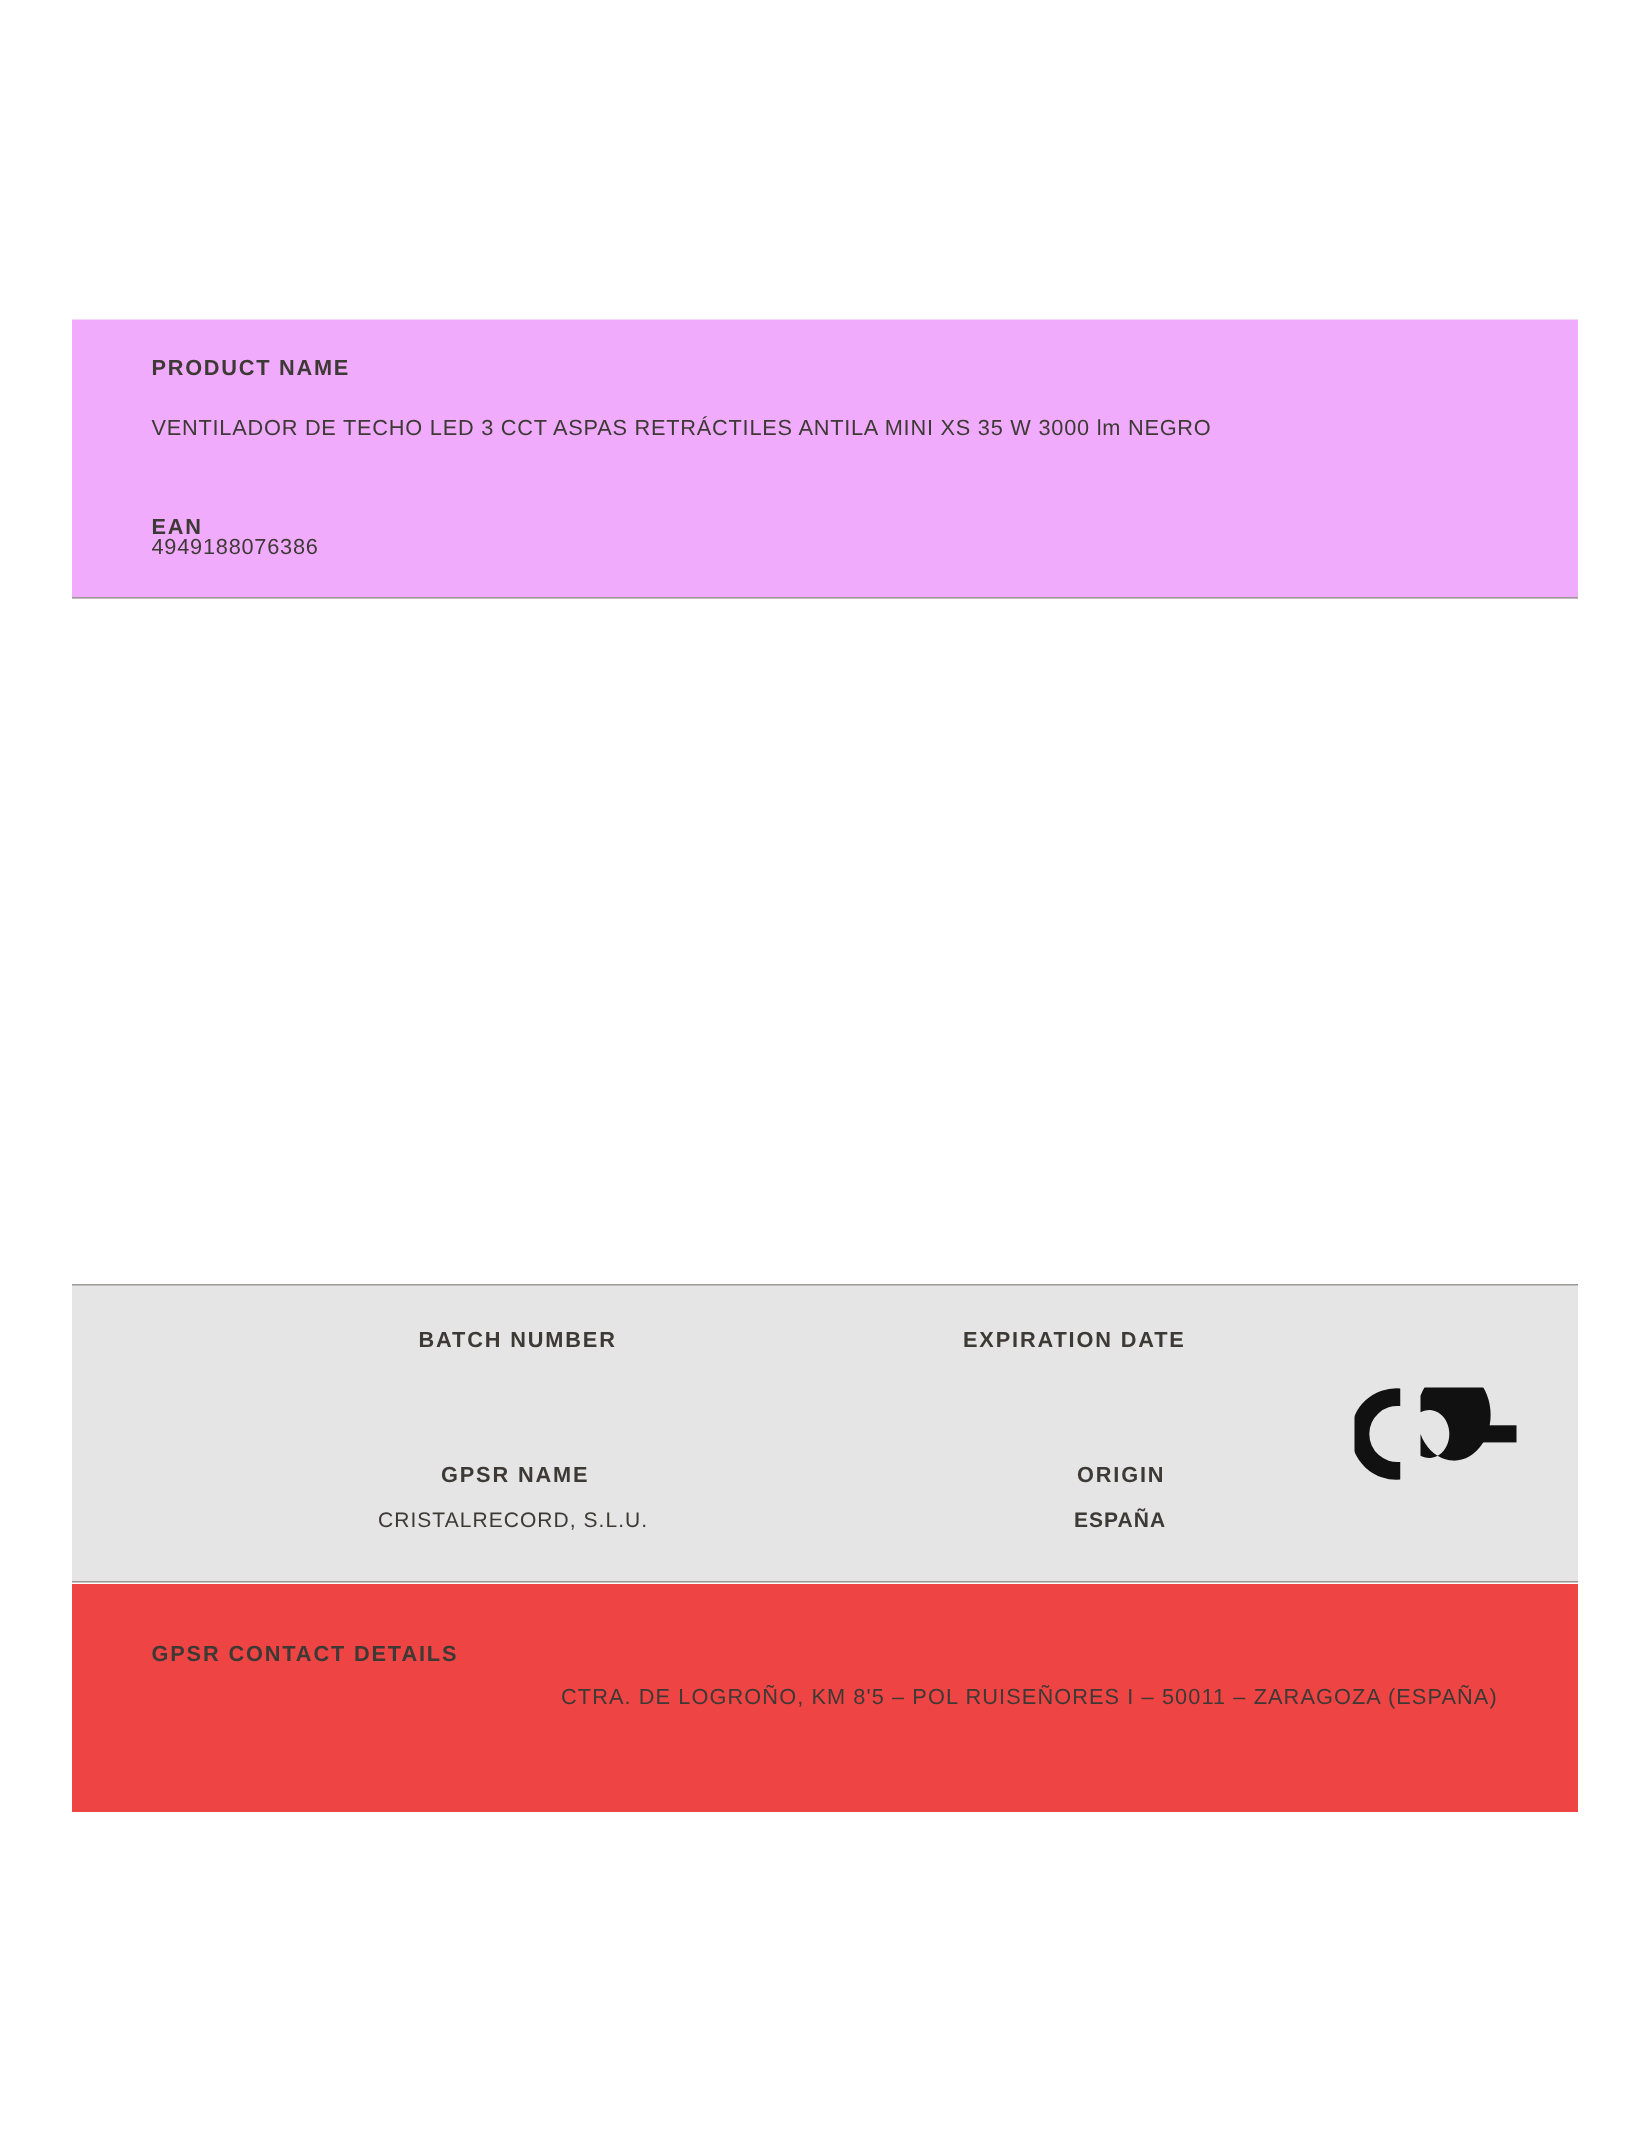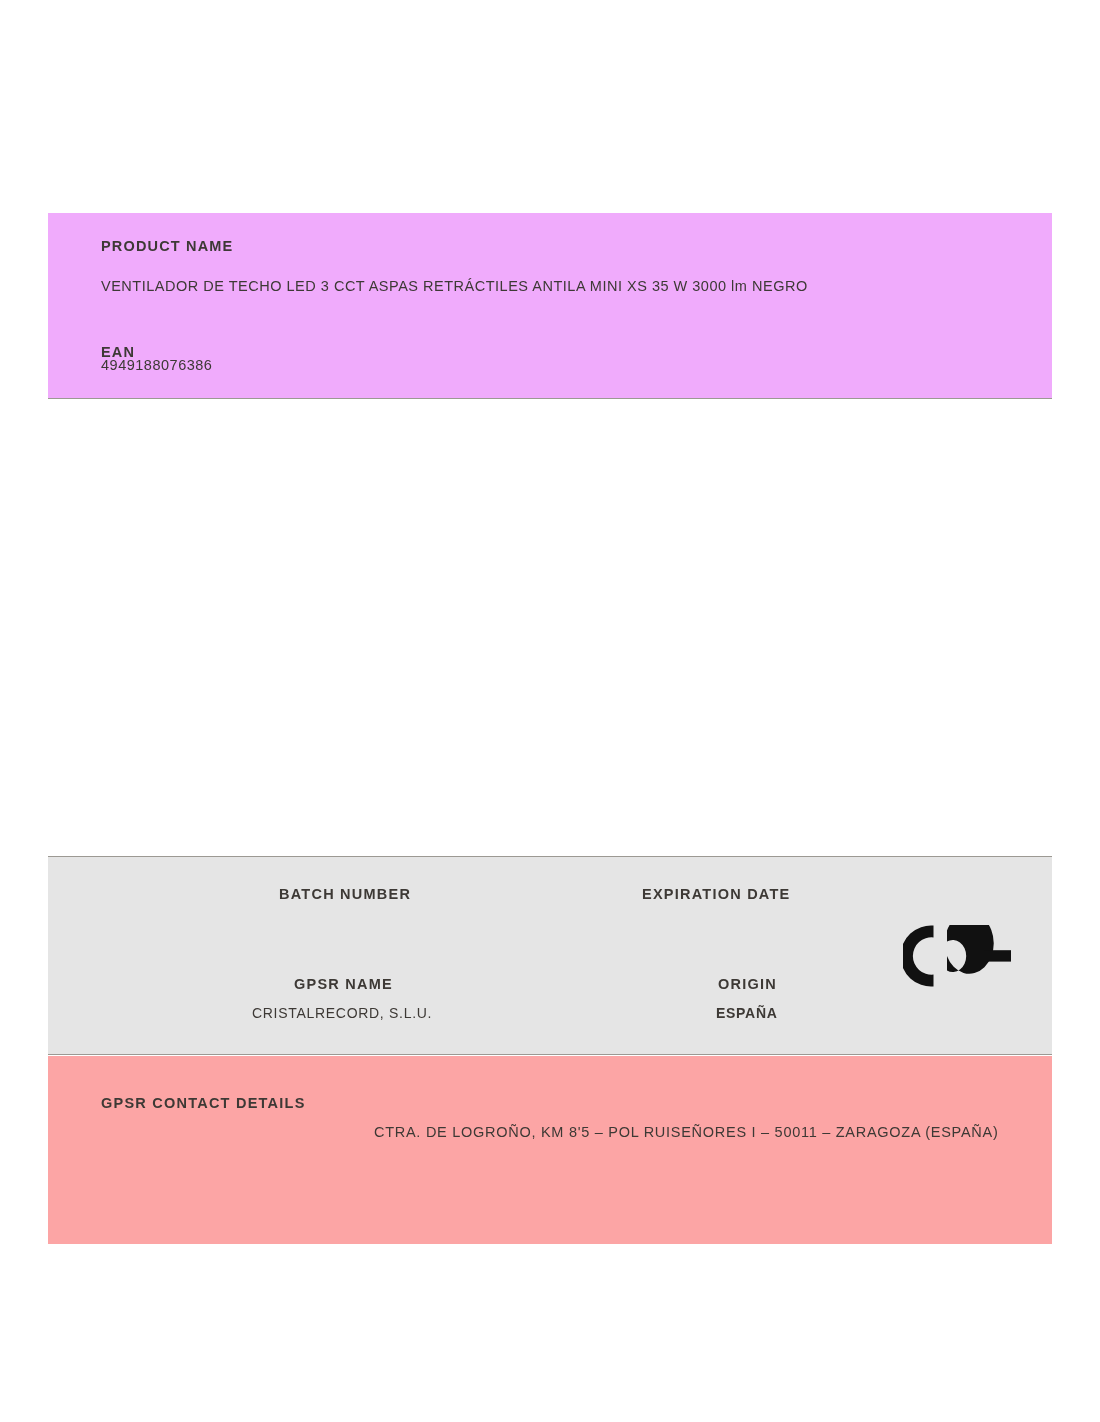--- a/index.html
+++ b/index.html
@@ -115,22 +115,22 @@
     width: 110px;
     height: 62px;
   }
 
   
   .bottom-block {
     position: absolute;
     left: 48px;
     top: 1056px;
     width: 1004px;
-    height: 188px;
-    background: #fca5a5;
+    height: 152px;
+    background: #ef4444;
     box-sizing: border-box;
   }
   .bb-label {
     position: absolute;
     left: 53px;
     top: 39px;
     font-size: 14.5px;
     font-weight: bold;
     letter-spacing: 0.085em;
   }

